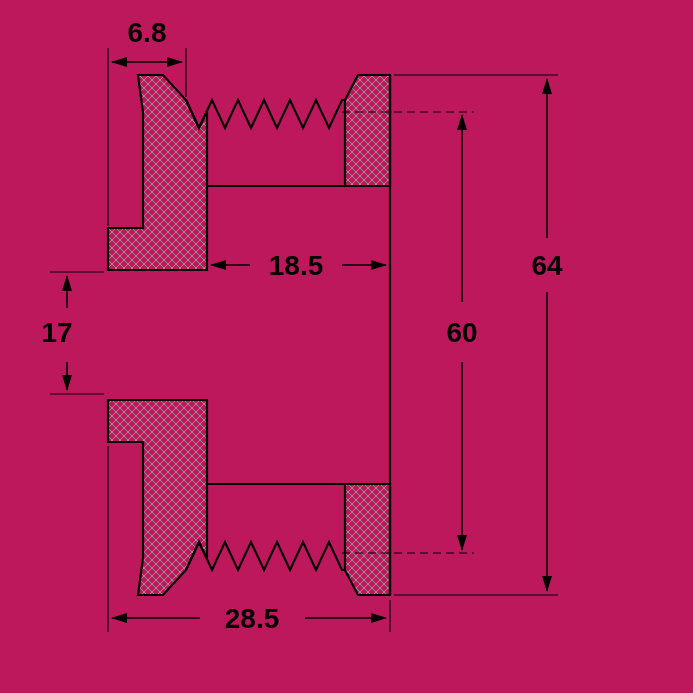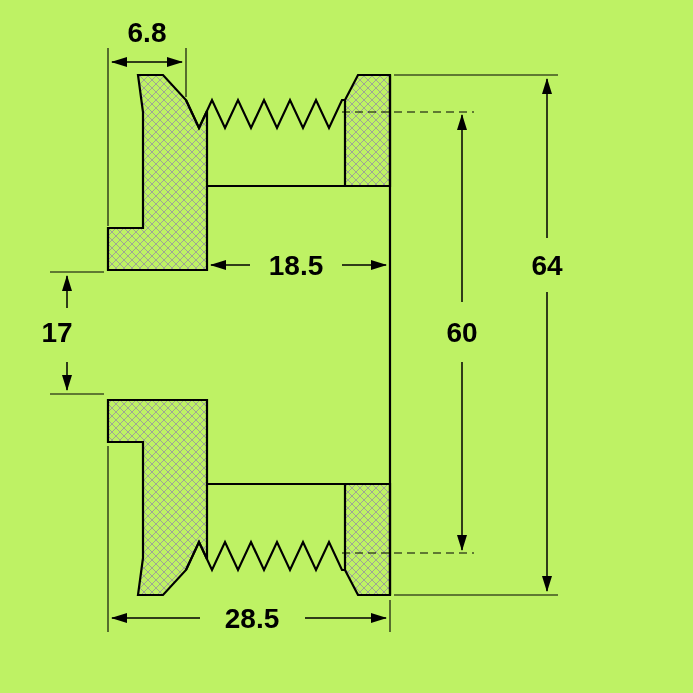--- a/index.html
+++ b/index.html
@@ -4,21 +4,21 @@
 <style>
   html, body {
     margin: 0;
     padding: 0;
     background: #ffffff;
     font-family: "Liberation Sans", sans-serif;
   }
   .canvas {
     width: 693px;
     height: 693px;
-    background: #bef264;
+    background: #be185d;
     position: relative;
     overflow: hidden;
   }
   svg { display: block; }
   .outline {
     fill: none;
     stroke: #000000;
     stroke-width: 2.2;
     stroke-linejoin: miter;
   }

